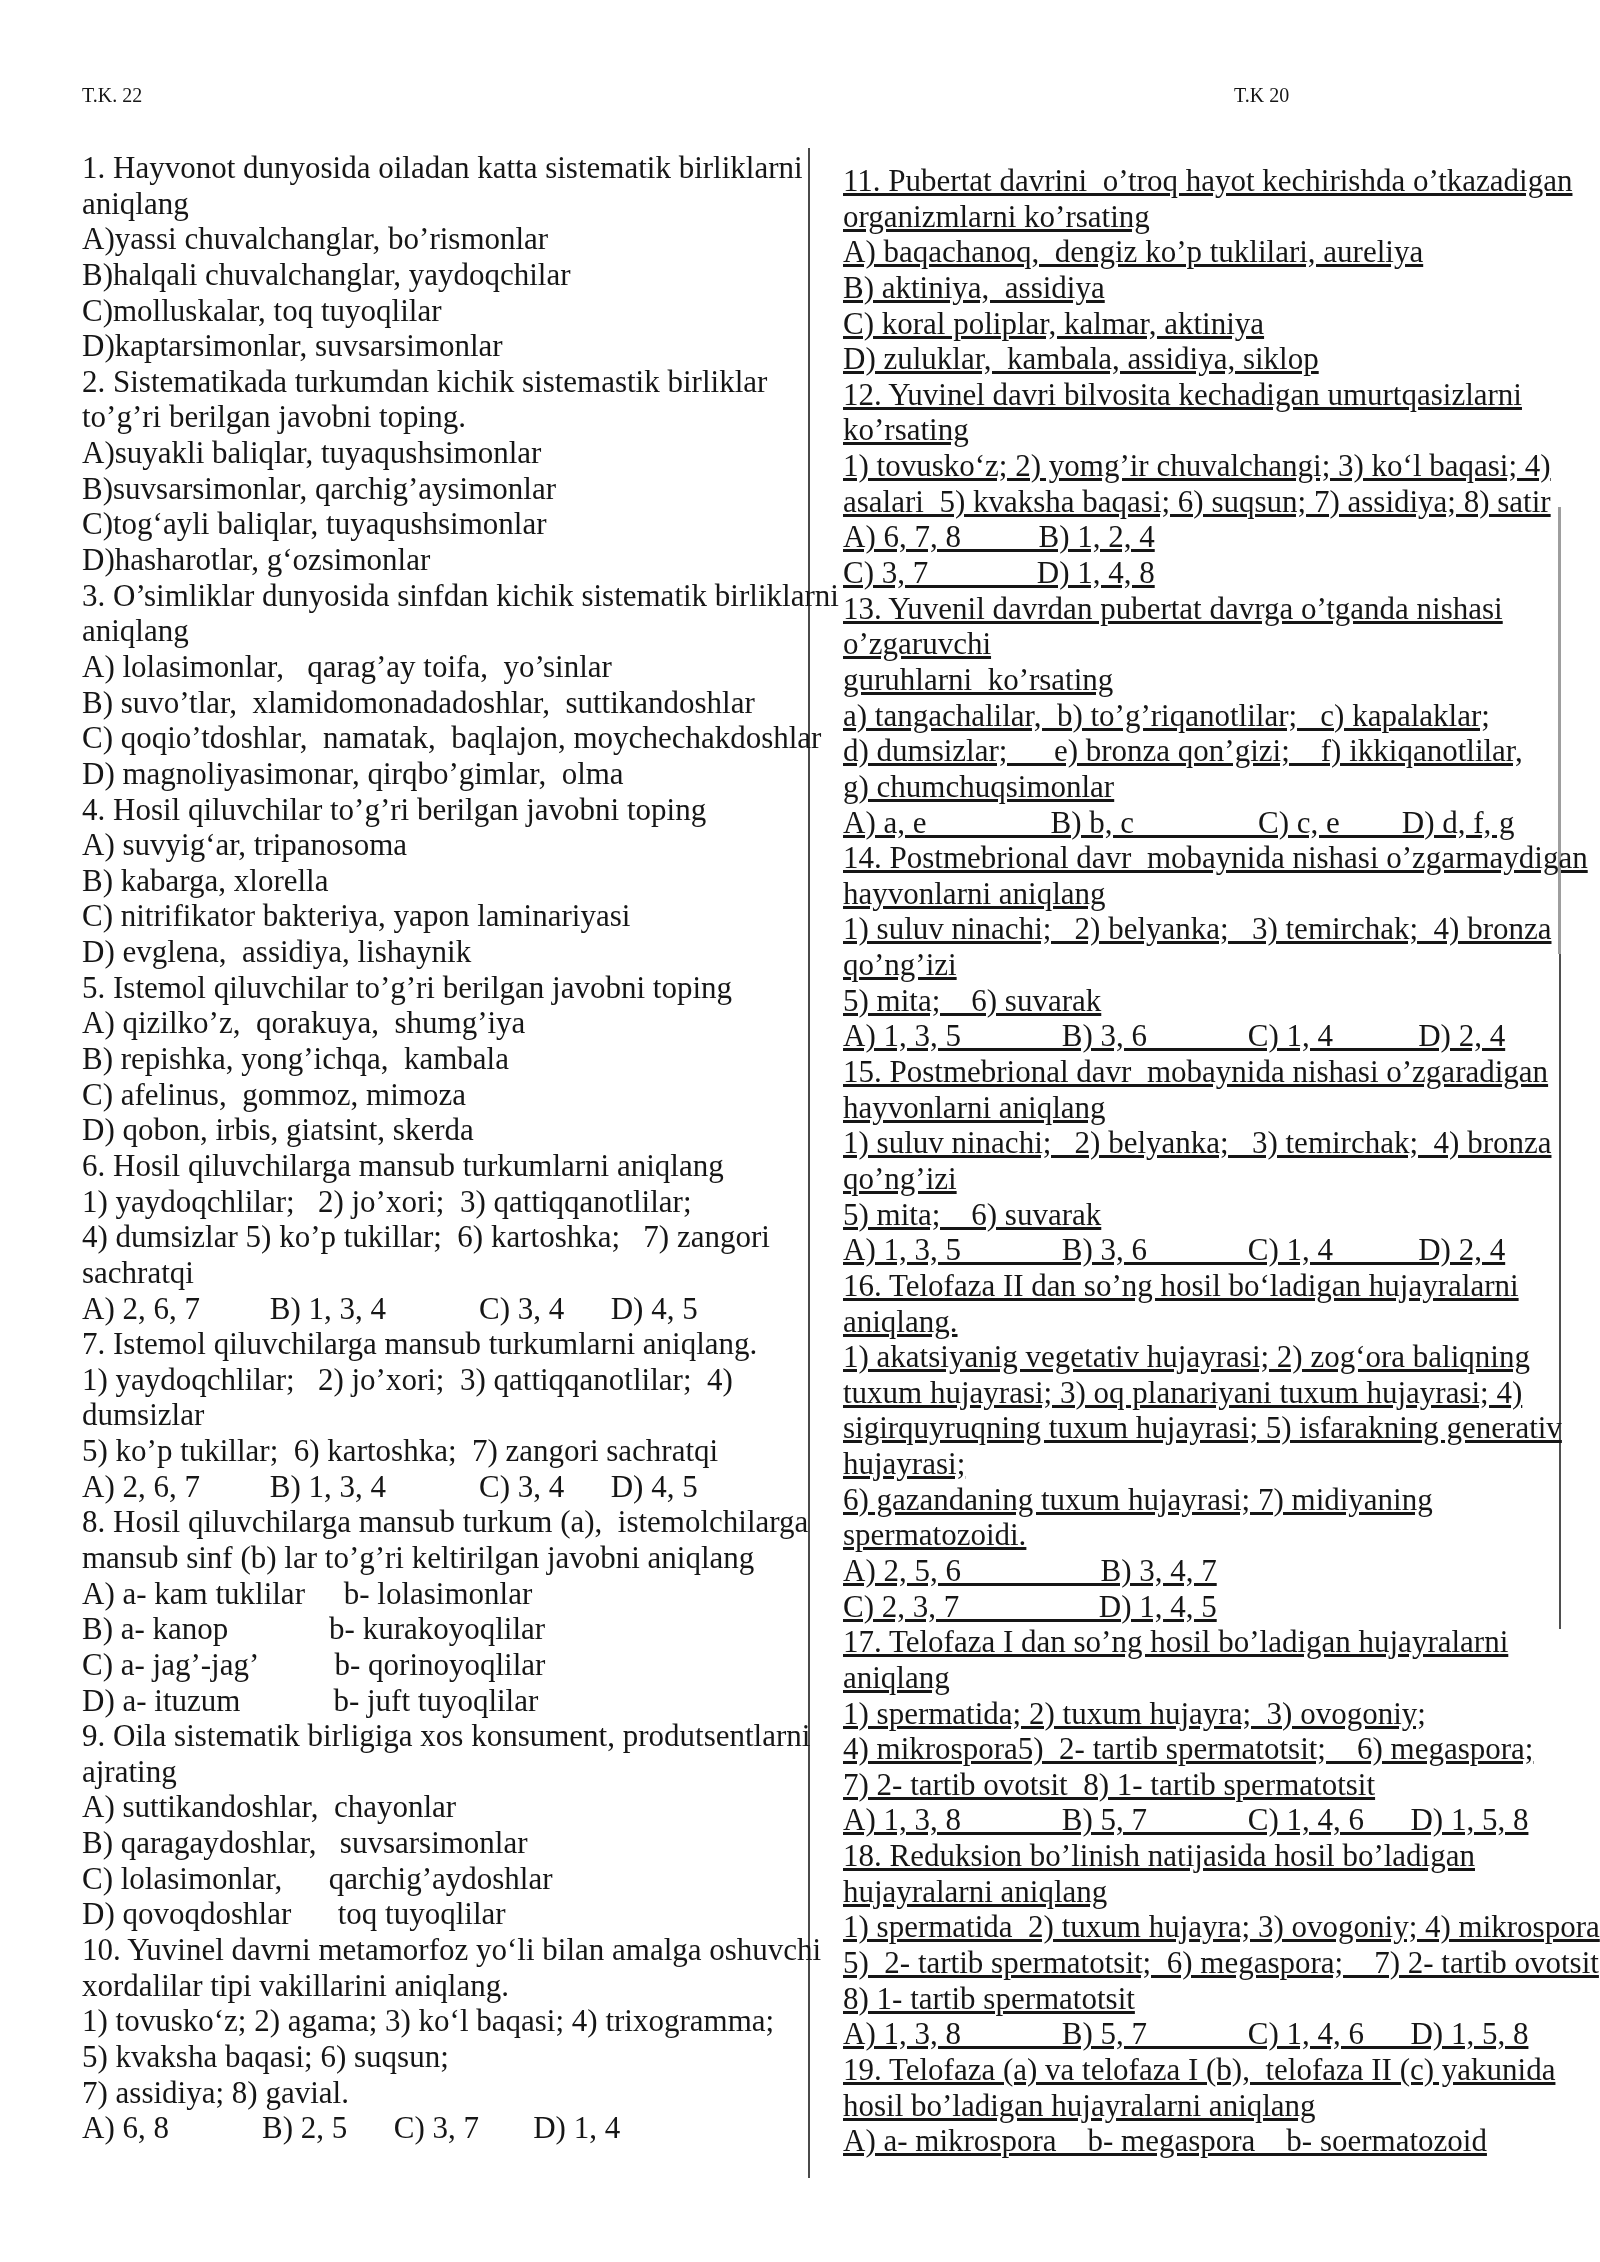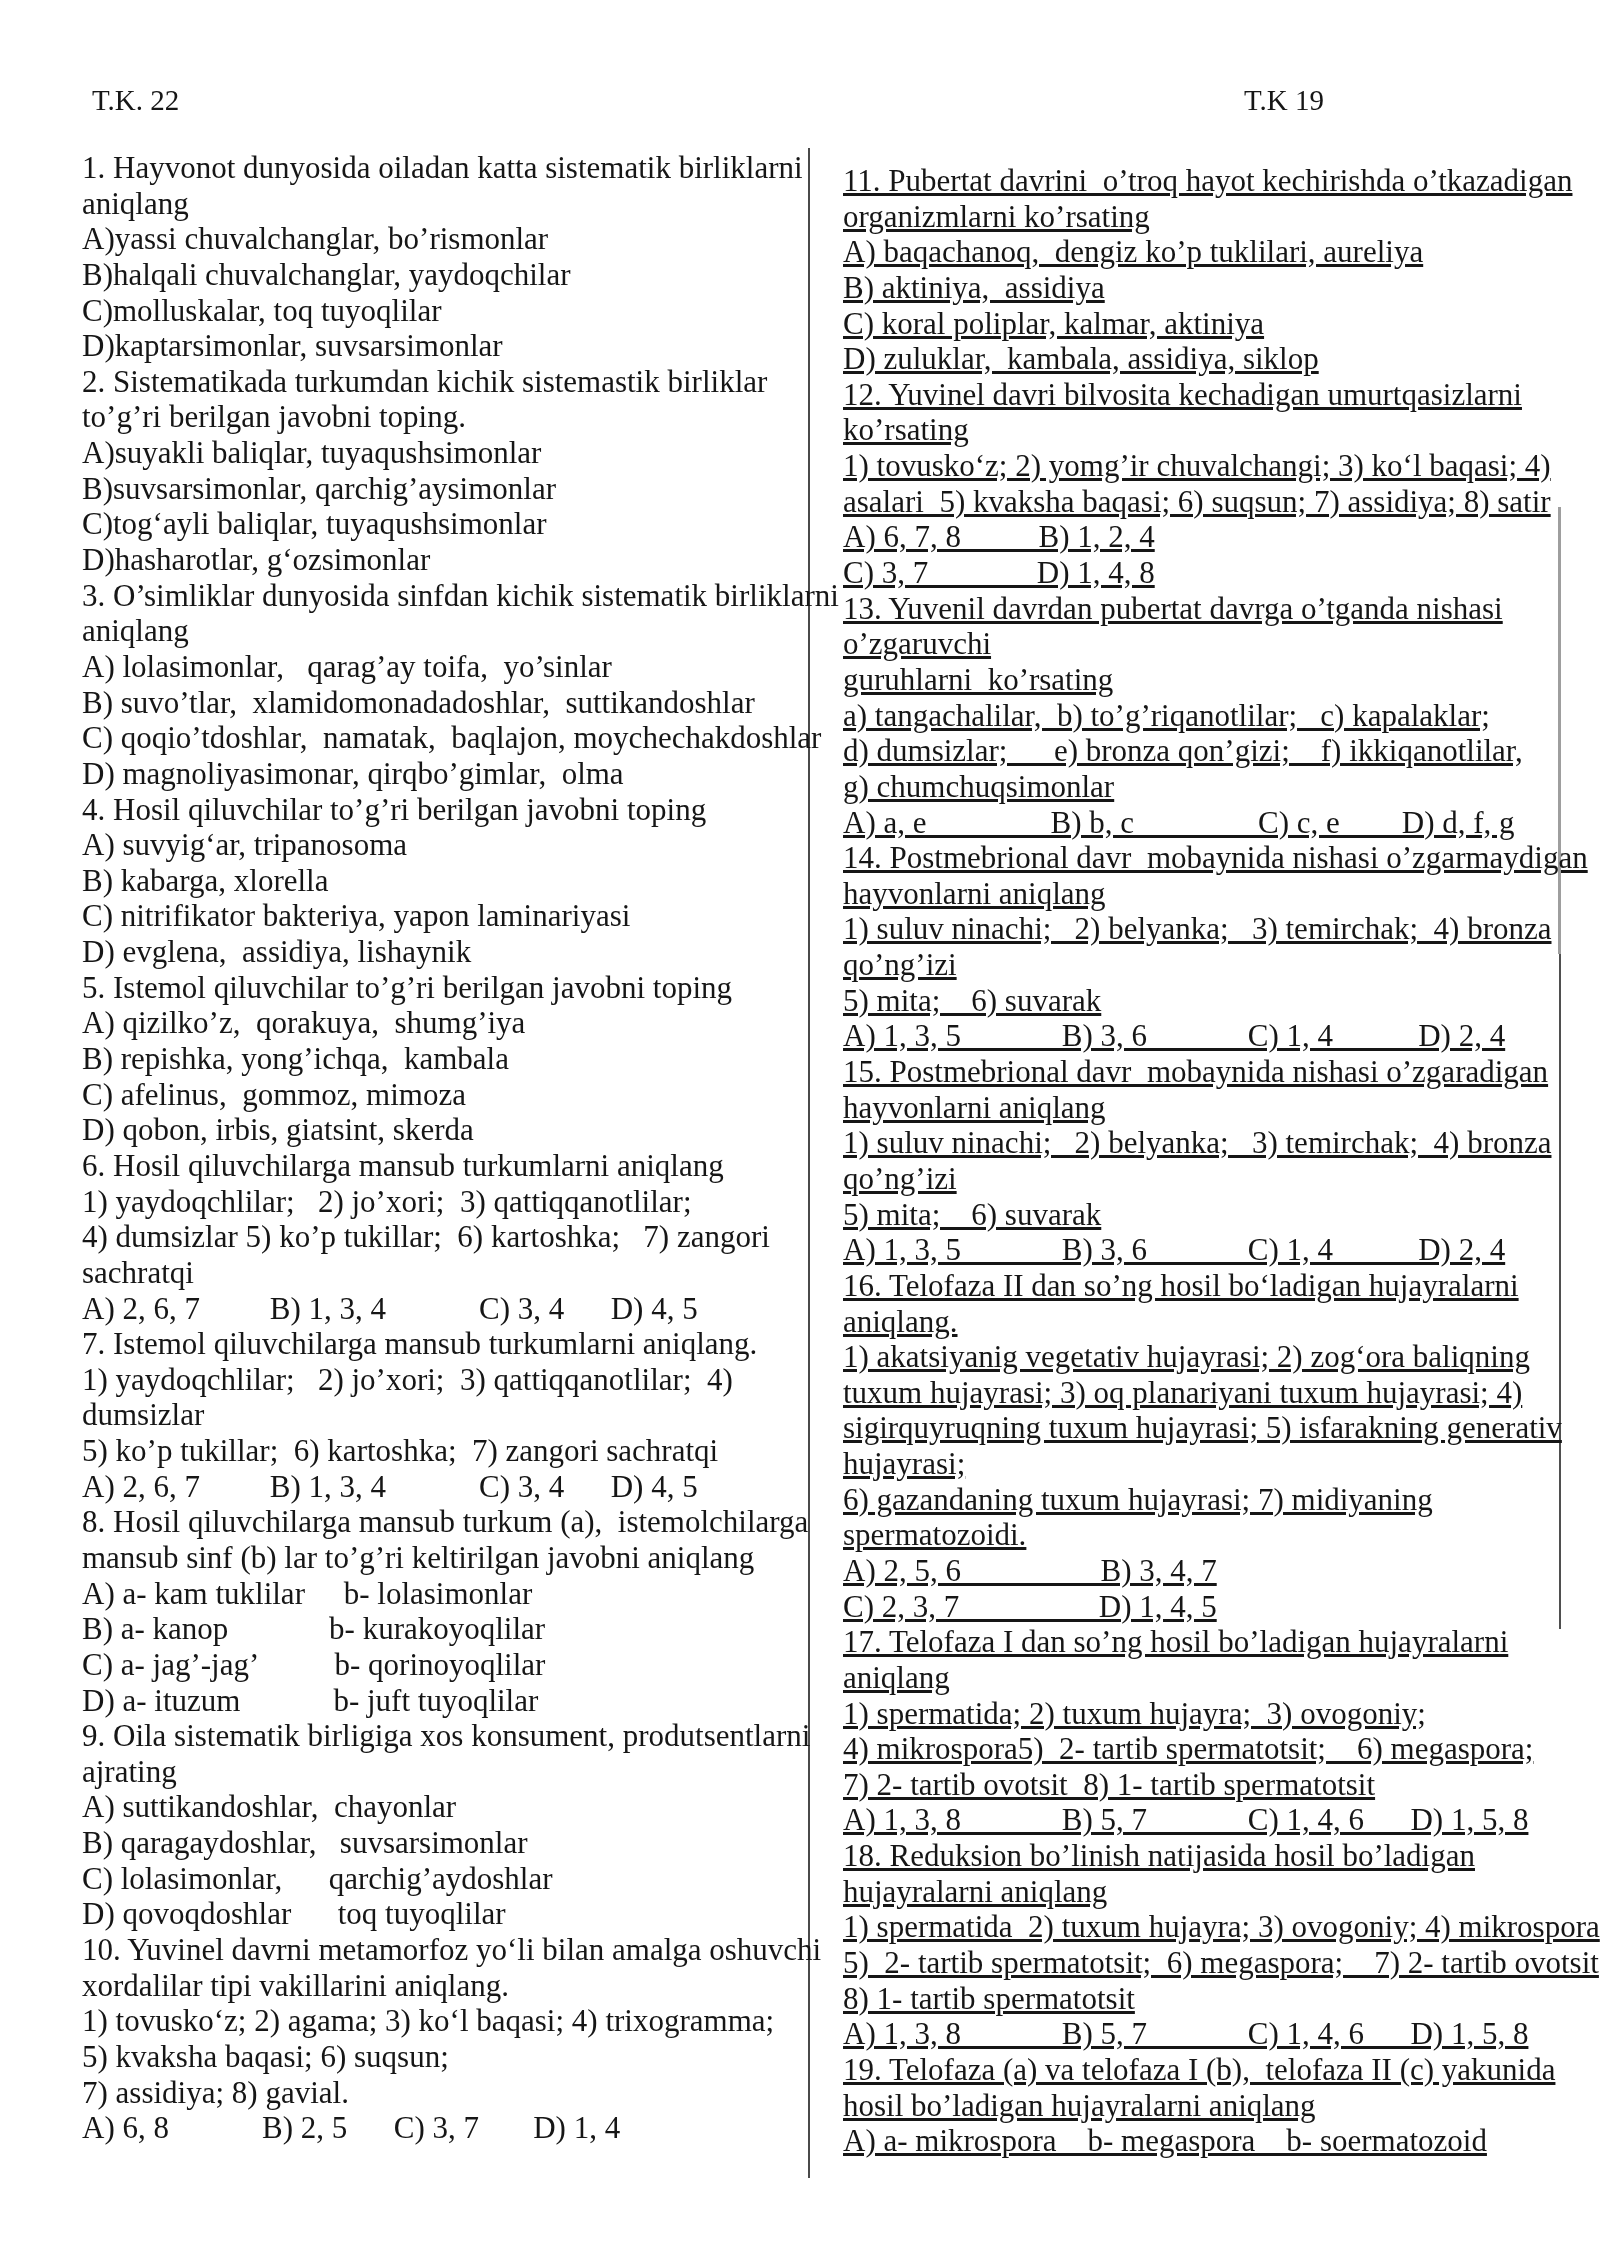--- a/index.html
+++ b/index.html
@@ -15,23 +15,22 @@
     width:1600px;
     height:2262px;
     background:var(--page-bg);
     font-family:"Liberation Serif","DejaVu Serif",serif;
     color:var(--text-color);
     overflow:hidden;
   }
   .hdr{
     position:absolute;
     top:84px;
-    font-size:29px;
+    font-size:20px;
     white-space:pre;
-    margin-left:10px;
   }
   .hdr-left{left:82px;}
   .hdr-right{left:1234px;}
   .col{
     position:absolute;
     font-size:31px;
     white-space:pre;
   }
   .col .text-line{
     height:35.65px;
@@ -57,21 +56,21 @@
     left:1559px;top:954px;
     width:2px;height:675px;
     background:var(--margin-line-dark);
   }
 </style>
 </head>
 <body>
 
 <div class="page">
   <div class="hdr hdr-left">T.K. 22</div>
-  <div class="hdr hdr-right">T.K 19</div>
+  <div class="hdr hdr-right">T.K 20</div>
 
   <div class="v-divider"></div>
   <div class="margin-line-light"></div>
   <div class="margin-line-dark"></div>
 
   <div class="col col-left"><div class="text-line">1. Hayvonot dunyosida oiladan katta sistematik birliklarni</div><div class="text-line">aniqlang</div><div class="text-line">A)yassi chuvalchanglar, bo’rismonlar</div><div class="text-line">B)halqali chuvalchanglar, yaydoqchilar</div><div class="text-line">C)molluskalar, toq tuyoqlilar</div><div class="text-line">D)kaptarsimonlar, suvsarsimonlar</div><div class="text-line">2. Sistematikada turkumdan kichik sistemastik birliklar</div><div class="text-line">to’g’ri berilgan javobni toping.</div><div class="text-line">A)suyakli baliqlar, tuyaqushsimonlar</div><div class="text-line">B)suvsarsimonlar, qarchig’aysimonlar</div><div class="text-line">C)togʻayli baliqlar, tuyaqushsimonlar</div><div class="text-line">D)hasharotlar, gʻozsimonlar</div><div class="text-line">3. O’simliklar dunyosida sinfdan kichik sistematik birliklarni</div><div class="text-line">aniqlang</div><div class="text-line">A) lolasimonlar,   qarag’ay toifa,  yo’sinlar</div><div class="text-line">B) suvo’tlar,  xlamidomonadadoshlar,  suttikandoshlar</div><div class="text-line">C) qoqio’tdoshlar,  namatak,  baqlajon, moychechakdoshlar</div><div class="text-line">D) magnoliyasimonar, qirqbo’gimlar,  olma</div><div class="text-line">4. Hosil qiluvchilar to’g’ri berilgan javobni toping</div><div class="text-line">A) suvyigʻar, tripanosoma</div><div class="text-line">B) kabarga, xlorella</div><div class="text-line">C) nitrifikator bakteriya, yapon laminariyasi</div><div class="text-line">D) evglena,  assidiya, lishaynik</div><div class="text-line">5. Istemol qiluvchilar to’g’ri berilgan javobni toping</div><div class="text-line">A) qizilko’z,  qorakuya,  shumg’iya</div><div class="text-line">B) repishka, yong’ichqa,  kambala</div><div class="text-line">C) afelinus,  gommoz, mimoza</div><div class="text-line">D) qobon, irbis, giatsint, skerda</div><div class="text-line">6. Hosil qiluvchilarga mansub turkumlarni aniqlang</div><div class="text-line">1) yaydoqchlilar;   2) jo’xori;  3) qattiqqanotlilar;</div><div class="text-line">4) dumsizlar 5) ko’p tukillar;  6) kartoshka;   7) zangori</div><div class="text-line">sachratqi</div><div class="text-line">A) 2, 6, 7         B) 1, 3, 4            C) 3, 4      D) 4, 5</div><div class="text-line">7. Istemol qiluvchilarga mansub turkumlarni aniqlang.</div><div class="text-line">1) yaydoqchlilar;   2) jo’xori;  3) qattiqqanotlilar;  4)</div><div class="text-line">dumsizlar</div><div class="text-line">5) ko’p tukillar;  6) kartoshka;  7) zangori sachratqi</div><div class="text-line">A) 2, 6, 7         B) 1, 3, 4            C) 3, 4      D) 4, 5</div><div class="text-line">8. Hosil qiluvchilarga mansub turkum (a),  istemolchilarga</div><div class="text-line">mansub sinf (b) lar to’g’ri keltirilgan javobni aniqlang</div><div class="text-line">A) a- kam tuklilar     b- lolasimonlar</div><div class="text-line">B) a- kanop             b- kurakoyoqlilar</div><div class="text-line">C) a- jag’-jag’          b- qorinoyoqlilar</div><div class="text-line">D) a- ituzum            b- juft tuyoqlilar</div><div class="text-line">9. Oila sistematik birligiga xos konsument, produtsentlarni</div><div class="text-line">ajrating</div><div class="text-line">A) suttikandoshlar,  chayonlar</div><div class="text-line">B) qaragaydoshlar,   suvsarsimonlar</div><div class="text-line">C) lolasimonlar,      qarchig’aydoshlar</div><div class="text-line">D) qovoqdoshlar      toq tuyoqlilar</div><div class="text-line">10. Yuvinel davrni metamorfoz yoʻli bilan amalga oshuvchi</div><div class="text-line">xordalilar tipi vakillarini aniqlang.</div><div class="text-line">1) tovuskoʻz; 2) agama; 3) koʻl baqasi; 4) trixogramma;</div><div class="text-line">5) kvaksha baqasi; 6) suqsun;</div><div class="text-line">7) assidiya; 8) gavial.</div><div class="text-line">A) 6, 8            B) 2, 5      C) 3, 7       D) 1, 4</div></div>
   <div class="col col-right"><div class="text-line">11. Pubertat davrini  o’troq hayot kechirishda o’tkazadigan</div><div class="text-line">organizmlarni ko’rsating</div><div class="text-line">A) baqachanoq,  dengiz ko’p tuklilari, aureliya</div><div class="text-line">B) aktiniya,  assidiya</div><div class="text-line">C) koral poliplar, kalmar, aktiniya</div><div class="text-line">D) zuluklar,  kambala, assidiya, siklop</div><div class="text-line">12. Yuvinel davri bilvosita kechadigan umurtqasizlarni</div><div class="text-line">ko’rsating</div><div class="text-line">1) tovuskoʻz; 2) yomg’ir chuvalchangi; 3) koʻl baqasi; 4)</div><div class="text-line">asalari  5) kvaksha baqasi; 6) suqsun; 7) assidiya; 8) satir</div><div class="text-line">A) 6, 7, 8          B) 1, 2, 4</div><div class="text-line">C) 3, 7              D) 1, 4, 8</div><div class="text-line">13. Yuvenil davrdan pubertat davrga o’tganda nishasi</div><div class="text-line">o’zgaruvchi</div><div class="text-line">guruhlarni  ko’rsating</div><div class="text-line">a) tangachalilar,  b) to’g’riqanotlilar;   c) kapalaklar;</div><div class="text-line">d) dumsizlar;      e) bronza qon’gizi;    f) ikkiqanotlilar,</div><div class="text-line">g) chumchuqsimonlar</div><div class="text-line">A) a, e                B) b, c                C) c, e        D) d, f, g</div><div class="text-line">14. Postmebrional davr  mobaynida nishasi o’zgarmaydigan</div><div class="text-line">hayvonlarni aniqlang</div><div class="text-line">1) suluv ninachi;   2) belyanka;   3) temirchak;  4) bronza</div><div class="text-line">qo’ng’izi</div><div class="text-line">5) mita;    6) suvarak</div><div class="text-line">A) 1, 3, 5             B) 3, 6             C) 1, 4           D) 2, 4</div><div class="text-line">15. Postmebrional davr  mobaynida nishasi o’zgaradigan</div><div class="text-line">hayvonlarni aniqlang</div><div class="text-line">1) suluv ninachi;   2) belyanka;   3) temirchak;  4) bronza</div><div class="text-line">qo’ng’izi</div><div class="text-line">5) mita;    6) suvarak</div><div class="text-line">A) 1, 3, 5             B) 3, 6             C) 1, 4           D) 2, 4</div><div class="text-line">16. Telofaza II dan so’ng hosil boʻladigan hujayralarni</div><div class="text-line">aniqlang.</div><div class="text-line">1) akatsiyanig vegetativ hujayrasi; 2) zogʻora baliqning</div><div class="text-line">tuxum hujayrasi; 3) oq planariyani tuxum hujayrasi; 4)</div><div class="text-line">sigirquyruqning tuxum hujayrasi; 5) isfarakning generativ</div><div class="text-line">hujayrasi;</div><div class="text-line">6) gazandaning tuxum hujayrasi; 7) midiyaning</div><div class="text-line">spermatozoidi.</div><div class="text-line">A) 2, 5, 6                  B) 3, 4, 7</div><div class="text-line">C) 2, 3, 7                  D) 1, 4, 5</div><div class="text-line">17. Telofaza I dan so’ng hosil bo’ladigan hujayralarni</div><div class="text-line">aniqlang</div><div class="text-line">1) spermatida; 2) tuxum hujayra;  3) ovogoniy;</div><div class="text-line">4) mikrospora5)  2- tartib spermatotsit;    6) megaspora;</div><div class="text-line">7) 2- tartib ovotsit  8) 1- tartib spermatotsit</div><div class="text-line">A) 1, 3, 8             B) 5, 7             C) 1, 4, 6      D) 1, 5, 8</div><div class="text-line">18. Reduksion bo’linish natijasida hosil bo’ladigan</div><div class="text-line">hujayralarni aniqlang</div><div class="text-line">1) spermatida  2) tuxum hujayra; 3) ovogoniy; 4) mikrospora</div><div class="text-line">5)  2- tartib spermatotsit;  6) megaspora;    7) 2- tartib ovotsit</div><div class="text-line">8) 1- tartib spermatotsit</div><div class="text-line">A) 1, 3, 8             B) 5, 7             C) 1, 4, 6      D) 1, 5, 8</div><div class="text-line">19. Telofaza (a) va telofaza I (b),  telofaza II (c) yakunida</div><div class="text-line">hosil bo’ladigan hujayralarni aniqlang</div><div class="text-line">A) a- mikrospora    b- megaspora    b- soermatozoid</div></div>
 </div>
 
 </body></html>

